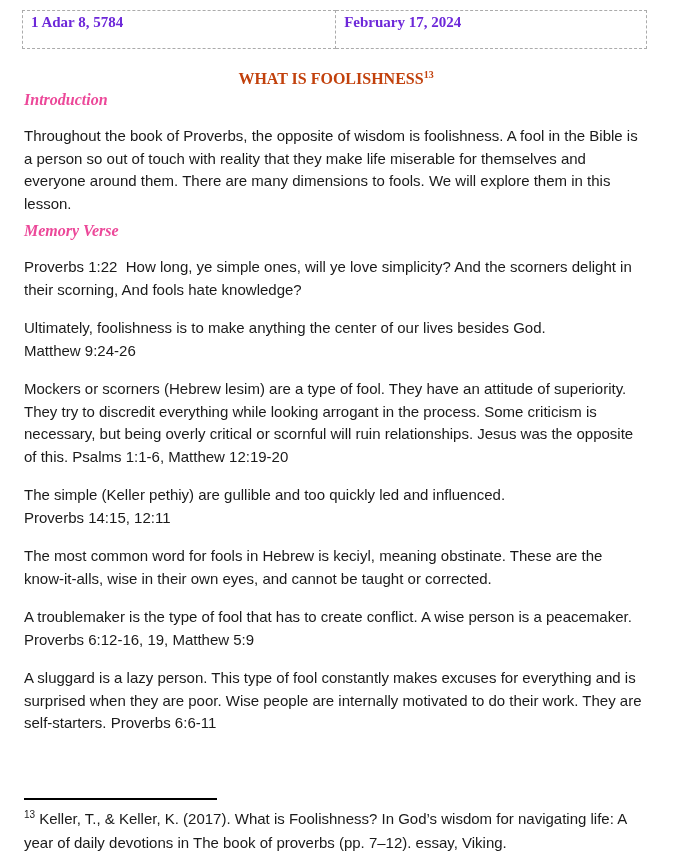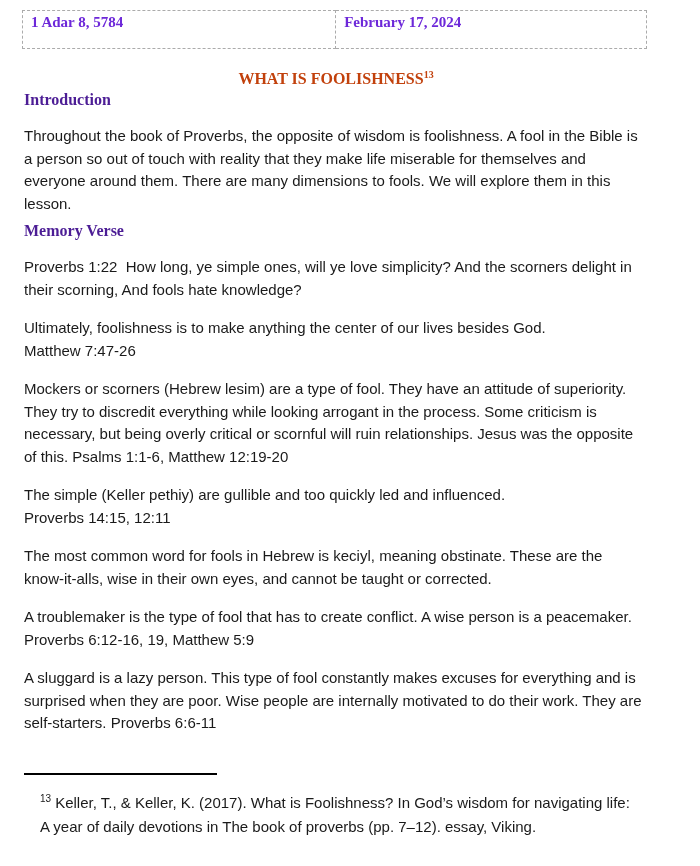--- a/index.html
+++ b/index.html
@@ -56,42 +56,43 @@
     line-height: 0;
   }
 
   
   .doc-body { flex: 0 0 auto; }
   .doc-body h2.heading {
     font-family: "Liberation Serif", serif;
     font-weight: bold;
     font-size: 16px;
     line-height: 18px;
-    color: #4c1d95;
+    color: #ec4899;
     margin: 4px 0 2px 0;
+    font-style: italic;
   }
   .doc-body p.para {
     margin: 16px 0 7px 0;
     line-height: 22.5px;
     white-space: pre-wrap;
     max-width: 622px;
   }
   .doc-body p.para .it { }
 
   .spacer { flex: 1 1 auto; }
 
   
   .footnote-area { flex: 0 0 auto; padding-bottom: 4px; }
   .footnote-sep {
     width: 193px;
     border-top: 2px solid #000000;
     margin: 0 0 7px 0;
   }
   p.footnote {
-    margin: 16px;
+    margin: 0;
     font-size: 15px;
     line-height: 23.5px;
     white-space: pre-wrap;
     max-width: 640px;
   }
   p.footnote sup {
     font-size: 10px;
     vertical-align: super;
     line-height: 0;
     margin-right: 4px;
@@ -117,21 +118,21 @@
       <section>
         <h2 class="heading">Introduction</h2>
         <p class="para"><span class="">Throughout the book of Proverbs, the opposite of wisdom is foolishness. A fool in the Bible is a person so out of touch with reality that they make life miserable for themselves and everyone around them. There are many dimensions to fools. We will explore them in this lesson.</span></p>
       </section>
       <section>
         <h2 class="heading">Memory Verse</h2>
         <p class="para"><span class="">Proverbs 1:22  How long, ye simple ones, will ye love simplicity? And the scorners delight in their scorning, And fools hate knowledge?</span></p>
       </section>
       <section>
         <p class="para"><span class="">Ultimately, foolishness is to make anything the center of our lives besides God.
-Matthew 7:47-26</span></p>
+Matthew 9:24-26</span></p>
         <p class="para"><span class="">Mockers or scorners (Hebrew </span><span class="it">lesim</span><span class="">) are a type of fool. They have an attitude of superiority. They try to discredit everything while looking arrogant in the process. Some criticism is necessary, but being overly critical or scornful will ruin relationships. Jesus was the opposite of this. Psalms 1:1-6, Matthew 12:19-20</span></p>
         <p class="para"><span class="">The simple (Keller </span><span class="it">pethiy</span><span class="">) are gullible and too quickly led and influenced.
 Proverbs 14:15, 12:11</span></p>
         <p class="para"><span class="">The most common word for fools in Hebrew is </span><span class="it">keciyl</span><span class="">, meaning obstinate. These are the know-it-alls, wise in their own eyes, and cannot be taught or corrected.</span></p>
         <p class="para"><span class="">A troublemaker is the type of fool that has to create conflict. A wise person is a peacemaker.
 Proverbs 6:12-16, 19, Matthew 5:9</span></p>
         <p class="para"><span class="">A sluggard is a lazy person. This type of fool constantly makes excuses for everything and is surprised when they are poor. Wise people are internally motivated to do their work. They are self-starters. Proverbs 6:6-11</span></p>
       </section>
     </div>
 

